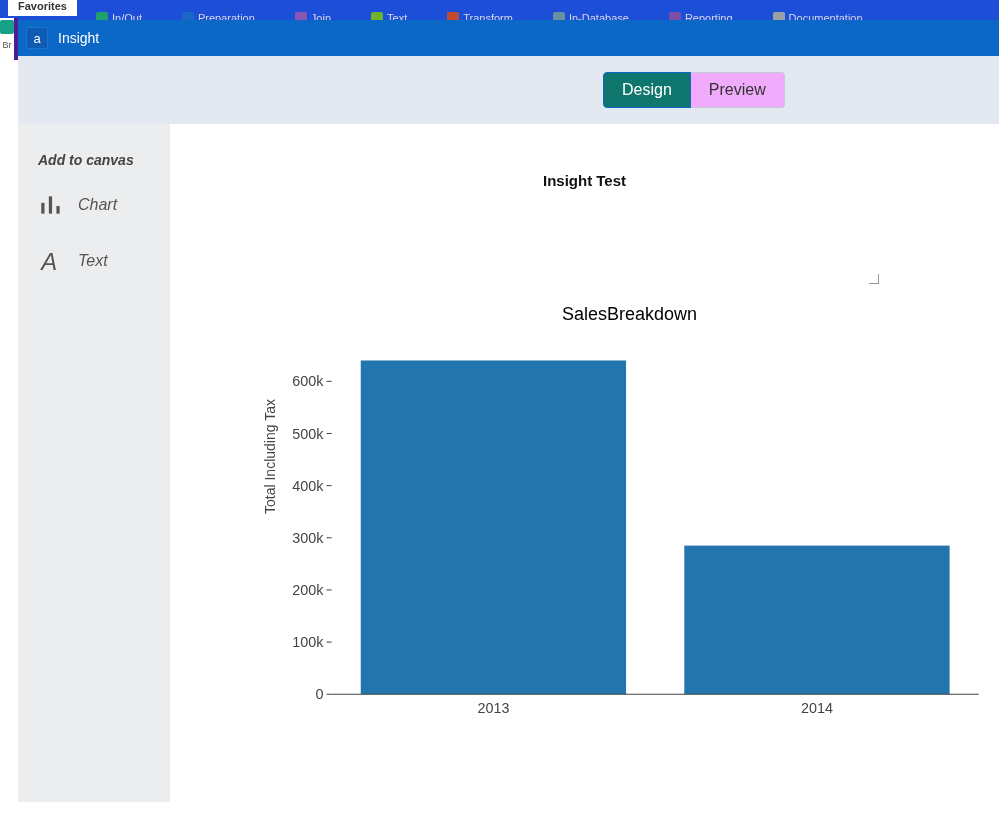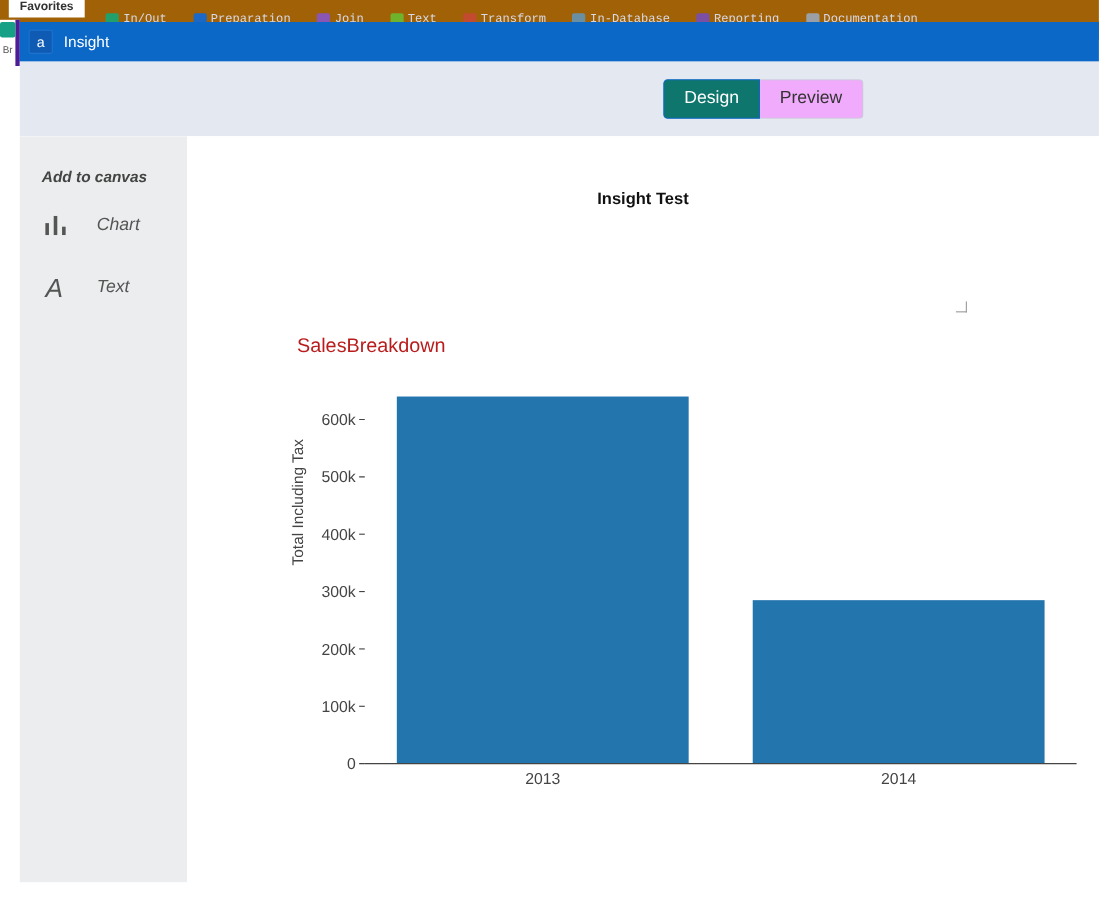--- a/index.html
+++ b/index.html
@@ -8,46 +8,45 @@
       background: #fff;
       width: 999px;
       height: 820px;
       overflow: hidden;
       position: relative;
     }
 
     
     .top-ribbon {
       height: 36px;
-      background: #a16207;
+      background: #1d4ed8;
       position: relative;
       display: flex;
       align-items: center;
       overflow: hidden;
       text-align: center;
     }
     .favorites-tab {
       position: absolute;
       left: 8px;
       top: -4px;
       background: #fff;
       color: #333;
       font-size: 11px;
       font-weight: 600;
       padding: 4px 10px;
       border-radius: 2px 2px 0 0;
     }
     .ribbon-items {
       margin-left: 90px;
       display: flex;
-      gap: 12px;
+      gap: 28px;
       color: #d6d9e6;
       font-size: 11px;
       align-items: center;
-      font-family: Liberation Mono, monospace;
     }
     .ribbon-item {
       display: flex;
       align-items: center;
       gap: 4px;
       padding: 2px 6px;
     }
     .ribbon-swatch {
       width: 12px; height: 12px;
       border-radius: 2px;
@@ -167,21 +166,21 @@
     }
     .side-heading {
       font-size: 14px;
       font-weight: 700;
       color: #444;
       margin-bottom: 24px;
     }
     .side-item {
       display: flex;
       align-items: center;
-      gap: 24px;
+      gap: 14px;
       font-size: 16px;
       color: #555;
       margin-bottom: 30px;
       cursor: pointer;
     }
     .side-item svg { width: 26px; height: 26px; }
 
     .canvas-area {
       flex: 1;
       position: relative;
@@ -200,23 +199,23 @@
 
     
     .chart-wrap {
       position: absolute;
       left: 100px;
       top: 180px;
       right: 10px;
       bottom: 10px;
     }
     .chart-title {
-      text-align: left;
+      text-align: center;
       font-size: 18px;
-      color: #b91c1c;
+      color: #000000;
       margin-bottom: 20px;
     }
     .chart-svg {
       width: 100%;
       height: 400px;
     }
     .ylabel {
       position: absolute;
       left: -8px;
       top: 210px;

